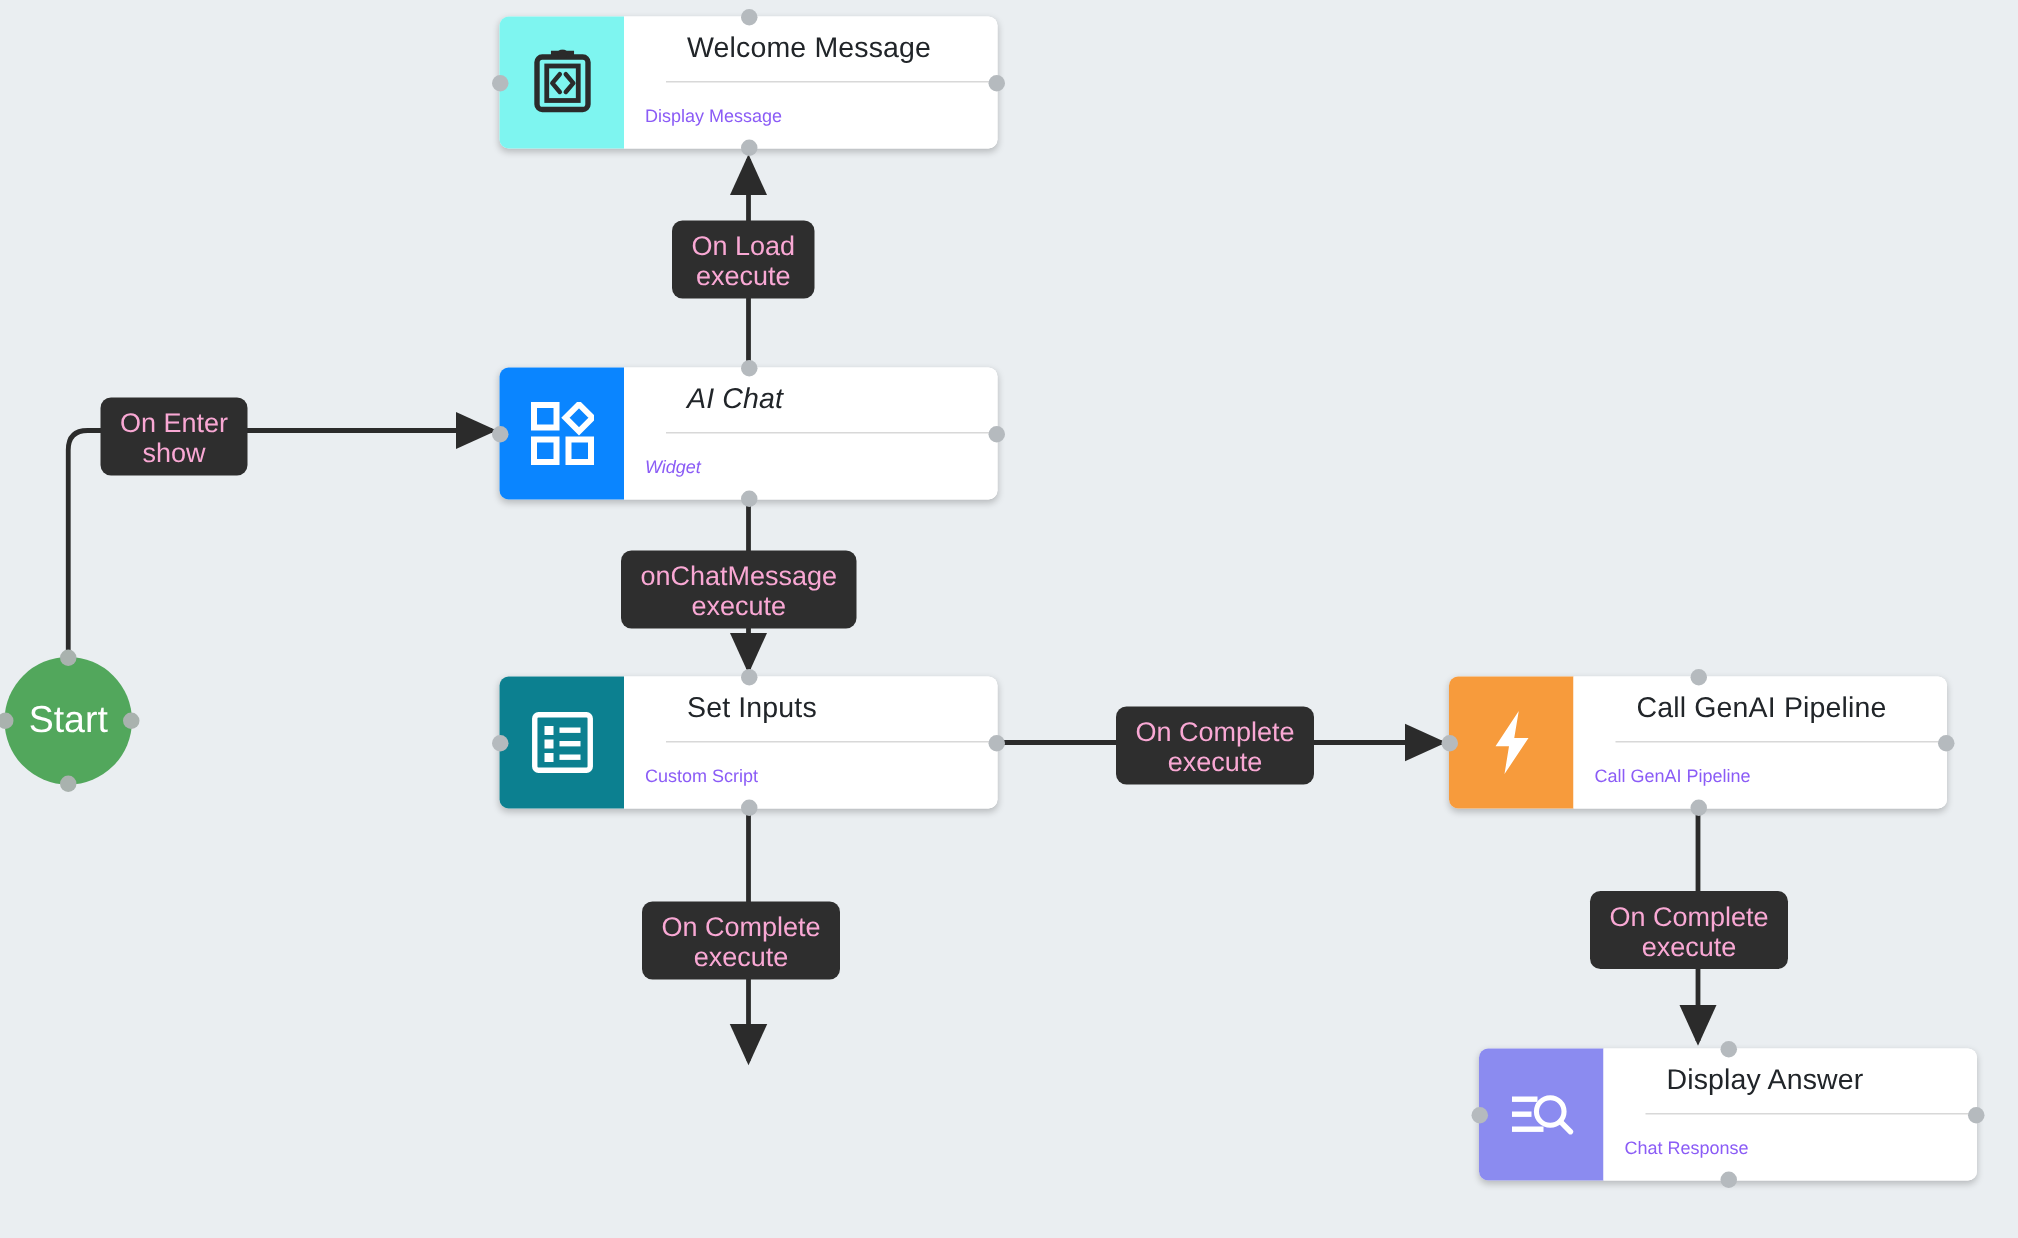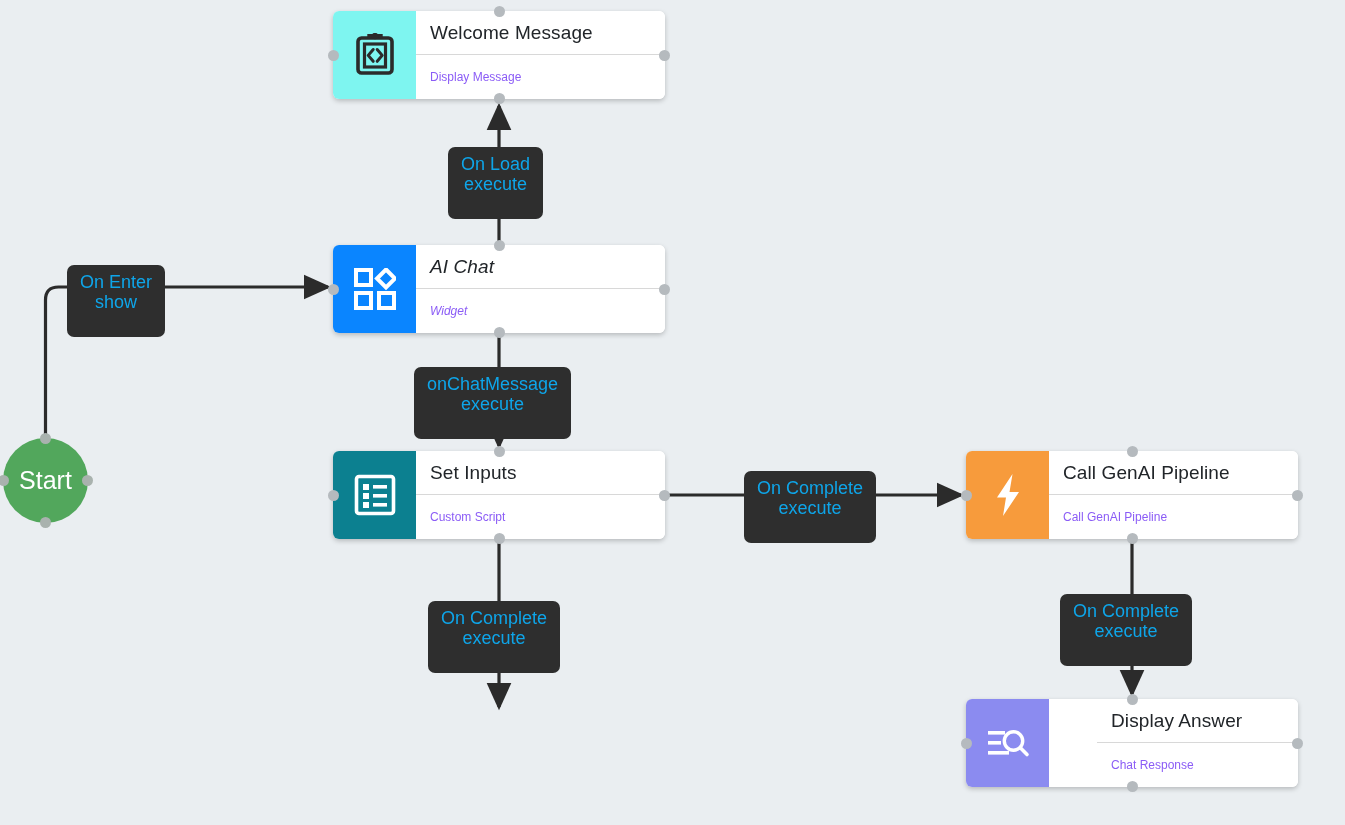--- a/index.html
+++ b/index.html
@@ -54,20 +54,21 @@
   .node-title {
     flex: 1 1 50%;
     display: flex;
     align-items: center;
     padding-left: 14px;
     font-size: 19px;
     color: #212529;
     letter-spacing: .1px;
     border-bottom: 1px solid #d8d8d8;
     box-sizing: border-box;
+    margin-left: 28px;
   }
   .node-sub {
     flex: 1 1 50%;
     display: flex;
     align-items: center;
     padding-left: 14px;
     font-size: 12px;
     color: #8b5cf6;
     box-sizing: border-box;
   }
@@ -97,23 +98,23 @@
     justify-content: center;
     color: #ffffff;
     font-size: 25px;
   }
   .start-node .port { background: #a9b2ae; }
 
   
   .edge-label {
     position: absolute;
     background: #2e2e2e;
-    color: #0ea5e9;
+    color: #f9a8d4;
     border-radius: 7px;
-    padding: 7px 13px 25px 13px;
+    padding: 7px 13px 5px 13px;
     text-align: center;
     line-height: 1.12;
     font-size: 18px;
     white-space: nowrap;
   }
   .edge-label .l2 { font-size: 18px; display: block; }
   svg.icon { display: block; }
 </style>
 </head>
 <body>
@@ -232,21 +233,21 @@
     <div class="node-body">
       <div class="node-title">Call GenAI Pipeline</div>
       <div class="node-sub">Call GenAI Pipeline</div>
     </div>
     <span class="port top"></span>
     <span class="port bottom"></span>
     <span class="port left"></span>
     <span class="port right"></span>
   </div>
 
-  <div class="node" style="left: 966px; top: 699px; gap: 48px;">
+  <div class="node" style="left: 986px; top: 699px;">
     <div class="node-icon" style="background: rgb(139, 139, 240);">
       <svg class="icon" width="44" height="38" viewBox="0 0 44 38">
         <rect x="2" y="7" width="17" height="3.6" fill="#ffffff"></rect>
         <rect x="2" y="17" width="13" height="3.6" fill="#ffffff"></rect>
         <rect x="2" y="27" width="21" height="3.6" fill="#ffffff"></rect>
         <circle cx="27.5" cy="17" r="9.2" fill="none" stroke="#ffffff" stroke-width="3.4"></circle>
         <path d="M34.3,23.8 L41,30.5" fill="none" stroke="#ffffff" stroke-width="3.6" stroke-linecap="round"></path>
       </svg>
     </div>
     <div class="node-body">

